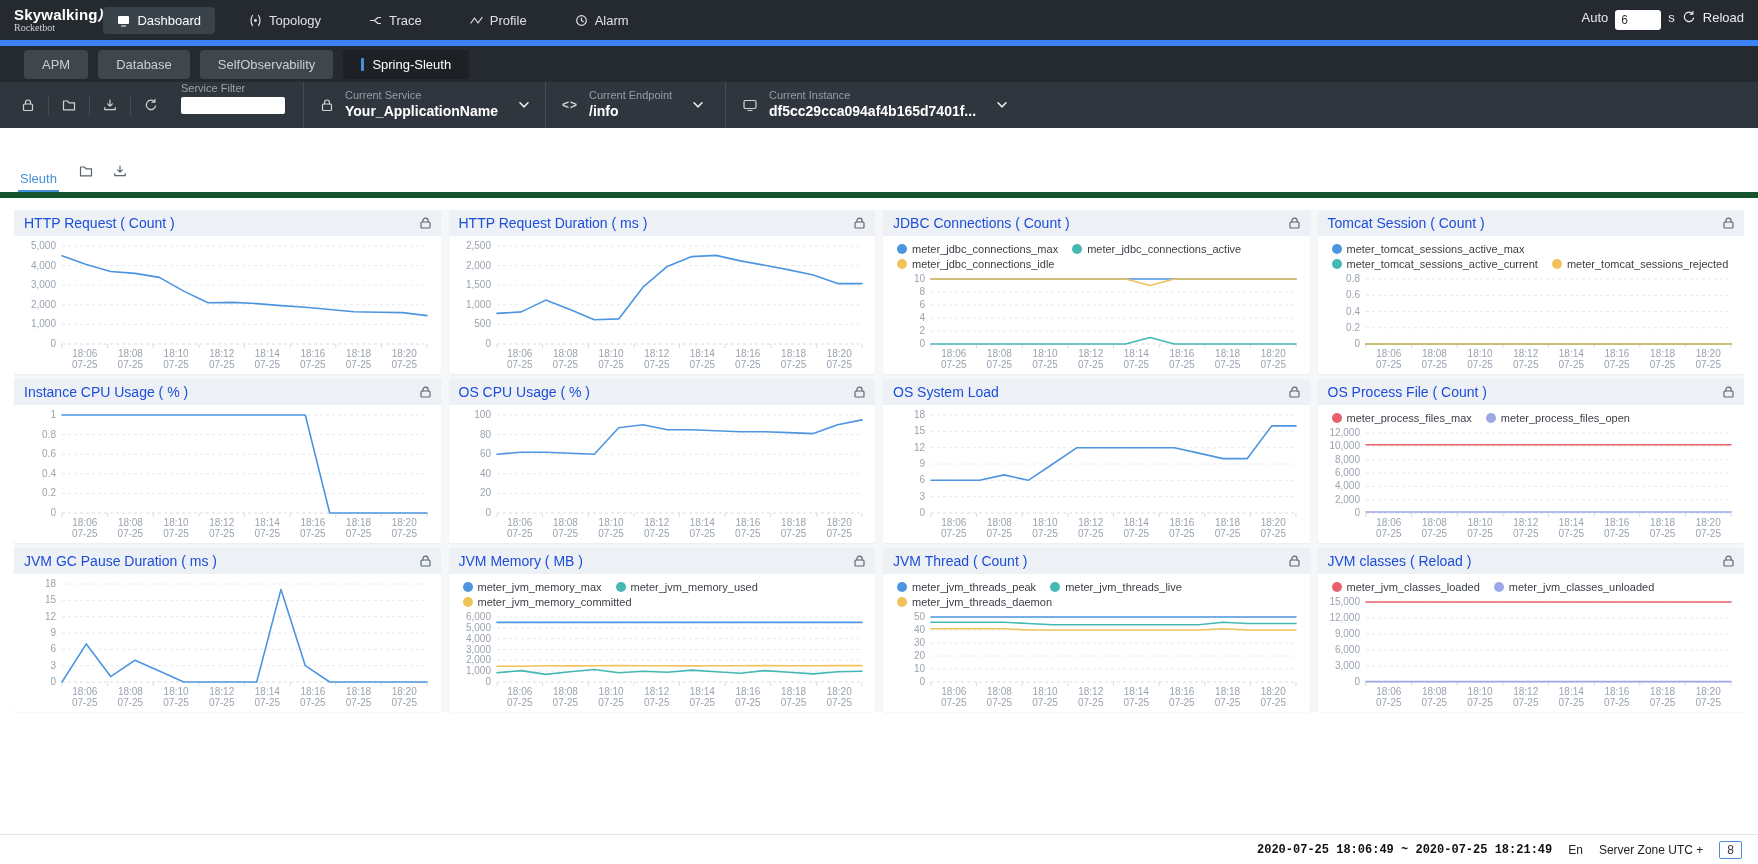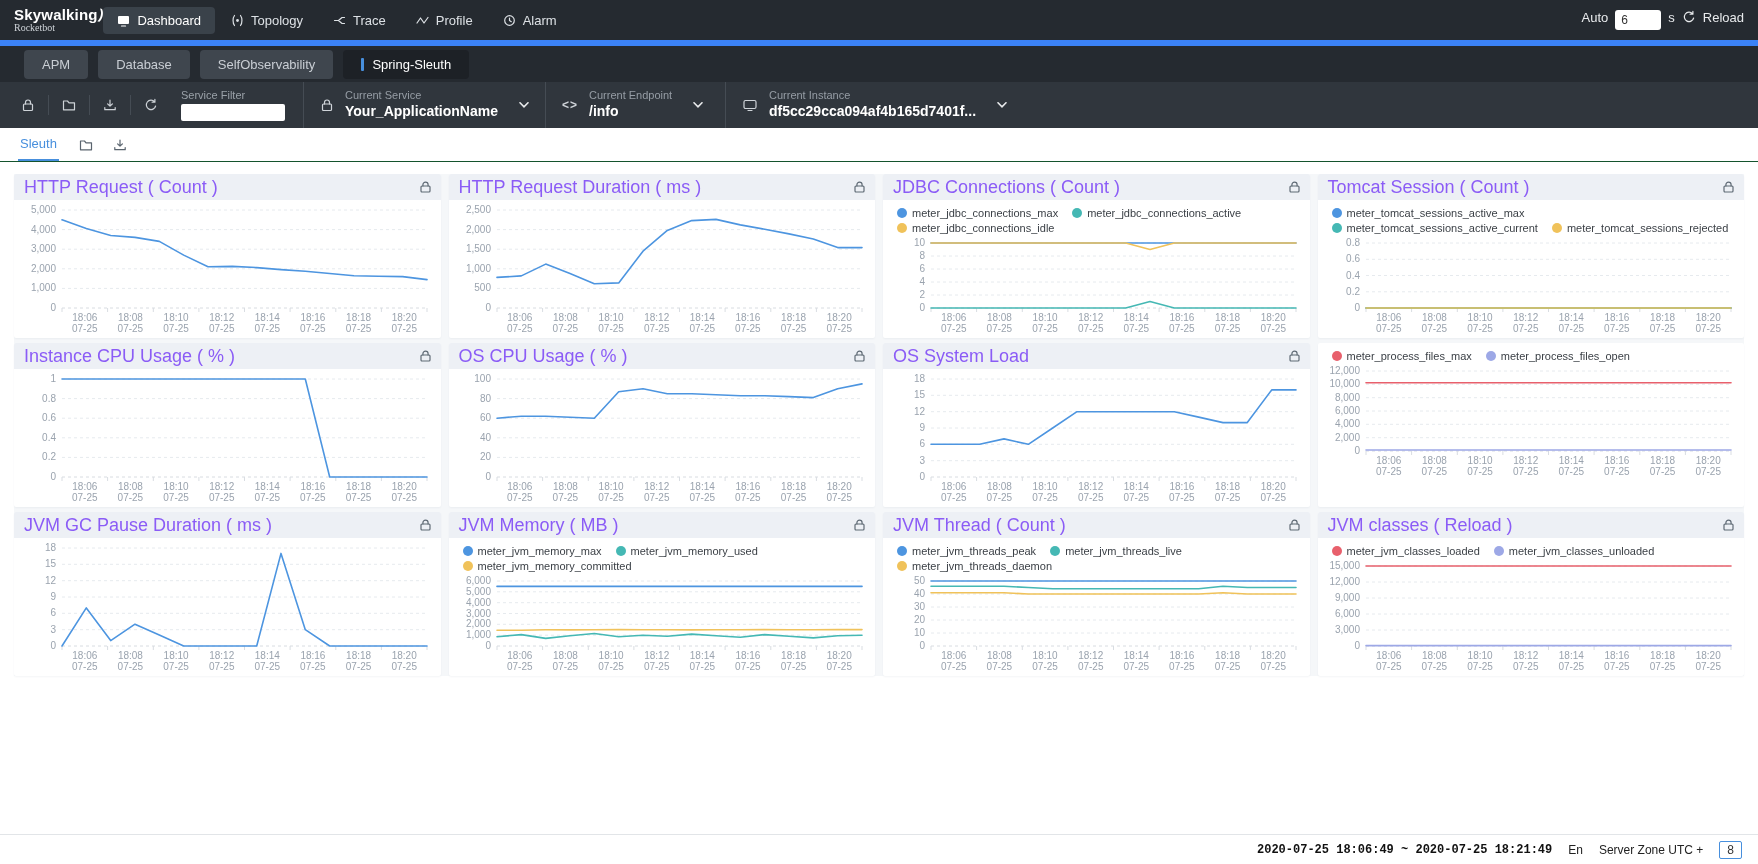--- a/index.html
+++ b/index.html
@@ -9,57 +9,57 @@
     font-family:"Liberation Sans", sans-serif;
     background:#ffffff; display:flex; flex-direction:column;
   }
   
   .topbar { height:40px; flex:0 0 40px; background:#252a30; display:flex; align-items:center; padding:0 14px; color:#e8eaec; }
   .logo { display:flex; flex-direction:column; line-height:1.05; cursor:pointer; }
   .logo-row { display:flex; align-items:flex-start; }
   .logo-title { font-size:15px; font-weight:bold; color:#fff; letter-spacing:.2px; }
   .logo-mark { font-size:14px; font-weight:bold; color:#fff; transform:rotate(12deg); margin-left:1px; }
   .logo-sub { font-size:10px; color:#cfd4d9;font-family:Liberation Serif, serif; }
-  .nav { display:flex; gap:2px; }
+  .nav { display:flex; gap:20px; }
   .nav-item { display:flex; align-items:center; gap:7px; padding:6px 14px; border-radius:4px; font-size:13px; color:#dde1e5; cursor:pointer; }
   .nav-item.active { background:#3a424a; color:#fff; }
   .nav-item .ic { display:flex; align-items:center; }
   .top-right { margin-left:auto; display:flex; align-items:flex-start; gap:7px; font-size:13px; color:#e8eaec; }
   .auto-input { width:46px; height:20px; border:none; border-radius:3px; background:#fff; color:#333; font-size:12px; padding:0 6px; font-family:"Liberation Sans",sans-serif; }
   .reload-icon { display:flex; align-items:center; cursor:pointer; }
   
   .dashbar { height:42px; flex:0 0 42px; background:#252a30; display:flex; align-items:center; gap:10px; padding:0 24px; border-top:6px solid #3b82f6; }
   .pill { background:#3f464e; color:#c9ced4; font-size:13px; padding:7px 18px; border-radius:4px; cursor:pointer; display:flex; align-items:center; }
   .pill.active { background:#1d2126; color:#fff; }
   .pill .bar { width:3px; height:13px; background:#478fdd; margin-right:8px; border-radius:1px; }
   
   .toolbar { height:46px; flex:0 0 46px; background:#30363d; display:flex; align-items:stretch; color:#c6ccd2; }
   .tool-icons { display:flex; align-items:center; padding-left:8px; }
   .tool-icon { padding:0 13px; height:20px; display:flex; align-items:center; border-right:1px solid #454c54; cursor:pointer; color:#ced3d8; }
   .tool-icon:last-child { border-right:none; }
-  .filter-group { display:flex; flex-direction:column; justify-content:center; padding:0 18px 0 10px; gap:3px; }
+  .filter-group { display:flex; flex-direction:column; justify-content:flex-start; padding:0 18px 0 10px; gap:3px; }
   .filter-label { font-size:11px; color:#9aa1a8; }
   .filter-input { width:104px; height:17px; border:none; border-radius:2px; background:#fff; font-size:11px; padding:0 4px; }
   .selectors { display:flex; align-items:stretch; }
   .selector { display:flex; align-items:center; gap:11px; padding:0 16px; border-left:1px solid #454c54; cursor:pointer; min-width:180px; }
   .selector-icon { color:#cfd4d9; display:flex; align-items:center; }
   .selector-col { display:flex; flex-direction:column; line-height:1.25; }
   .selector-label { font-size:11px; color:#969da5; }
   .selector-value { font-size:14px; color:#fff; font-weight:bold; }
   .selector .chev { color:#e8eaec; margin-left:10px; display:flex; }
   
-  .viewtabs { height:34px; flex:0 0 34px; background:#fff; border-bottom:1px solid #14532d; display:flex; align-items:flex-end; padding:0 18px; gap:20px; }
+  .viewtabs { height:34px; flex:0 0 34px; background:#fff; border-bottom:6px solid #14532d; display:flex; padding:0 18px; gap:20px;margin-top:36px; }
   .viewtab { color:#478fdd; font-size:13px; padding:7px 2px 8px; border-bottom:2px solid #478fdd; cursor:pointer; }
   .vt-icon { color:#5a646e; padding-bottom:9px; display:flex; cursor:pointer; }
   
   .main { flex:1 1 auto; background:#fff; padding:12px 14px 0; overflow:hidden; }
   .grid { display:grid; grid-template-columns:repeat(4,1fr); gap:5px 8px; background:#f5f7f9; }
   .card { background:#fff; height:164px; border-radius:2px; box-shadow:0 1px 2px rgba(40,60,90,.05); overflow:hidden; }
   .card-header { height:26px; background:#edf0f5; display:flex; align-items:center; padding:0 10px; }
-  .card-title { flex:1; font-size:18px; color:#8b5cf6; }
+  .card-title { flex:1; font-size:14px; color:#1d4ed8; }
   .card-lock { color:#5f6a75; display:flex; cursor:pointer; }
   .card-body { height:138px; padding:2px 4px 0 2px; }
   .legend { display:flex; flex-wrap:wrap; column-gap:14px; row-gap:3px; padding:5px 6px 1px 12px; }
   .legend-item { display:flex; align-items:center; gap:5px; font-size:11px; color:#3a3f45; cursor:pointer; white-space:nowrap; }
   .legend-dot { width:10px; height:10px; border-radius:50%; flex:0 0 10px; }
   svg.chart { display:block; }
   
   .footer { height:30px; flex:0 0 30px; background:#fff; border-top:1px solid #e2e5e8; display:flex; align-items:center; justify-content:flex-end; gap:16px; padding:0 16px; font-size:12px; color:#222; }
   .time { font-family:"Liberation Mono", monospace; font-weight:bold; color:#111; }
   .lang { cursor:pointer; }
@@ -643,20 +643,29 @@
             <text x="296.9" y="130" text-anchor="middle" font-size="10" fill="#9aa3ae">07-25</text>
             <text x="342.6" y="119" text-anchor="middle" font-size="10" fill="#9aa3ae">18:18</text>
             <text x="342.6" y="130" text-anchor="middle" font-size="10" fill="#9aa3ae">07-25</text>
             <text x="388.2" y="119" text-anchor="middle" font-size="10" fill="#9aa3ae">18:20</text>
             <text x="388.2" y="130" text-anchor="middle" font-size="10" fill="#9aa3ae">07-25</text>
             <polyline points="46.0,73.3 70.3,73.3 94.7,73.3 119.0,67.9 143.3,73.3 167.7,57.0 192.0,40.7 216.3,40.7 240.7,40.7 265.0,40.7 289.3,40.7 313.7,46.1 338.0,51.6 362.3,51.6 386.7,18.9 411.0,18.9" fill="none" stroke="#4d95e0" stroke-width="1.6" stroke-linejoin="round" stroke-linecap="round"></polyline>
           </svg>
         </div>
       </div>
       <div class="card">
+        <div class="card-header">
+      <span class="card-title">OS Process File ( Count )</span>
+      <span class="card-lock">
+            <svg width="11" height="12" viewBox="0 0 11 12" fill="none" stroke="currentColor" stroke-width="1.2" stroke-linecap="round" stroke-linejoin="round">
+              <rect x="1" y="5" width="9" height="6" rx="1"></rect>
+              <path d="M2.9 5 V3.7 a2.6 2.6 0 0 1 5.2 0 V5"></path>
+            </svg>
+          </span>
+    </div>
     <div class="card-body">
           <div class="legend">
             <span class="legend-item">
               <span class="legend-dot" style="background:#e8606c"></span>
               <span>meter_process_files_max</span>
             </span>
             <span class="legend-item">
               <span class="legend-dot" style="background:#9da8e6"></span>
               <span>meter_process_files_open</span>
             </span>

